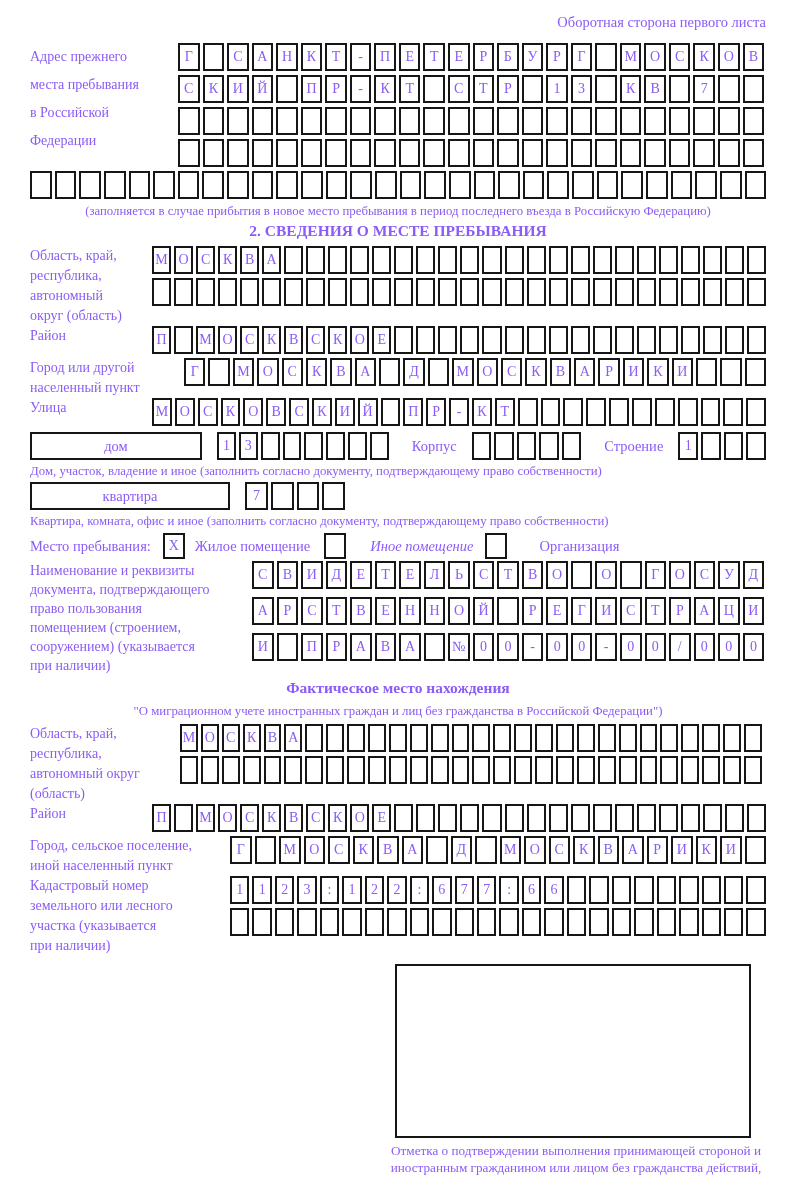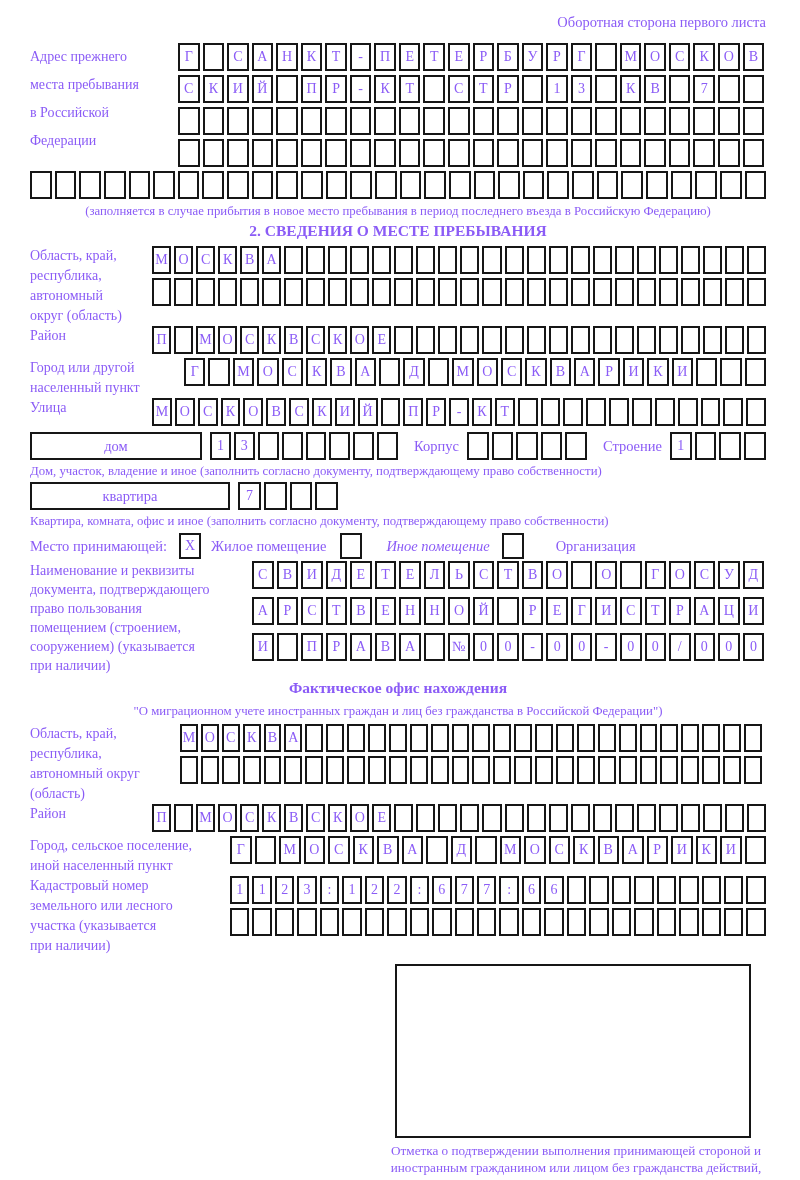--- a/index.html
+++ b/index.html
@@ -29,21 +29,21 @@
   .w-s28{width:614px;}
   .w-g24{width:582px;}
   .w-s21{width:512px;}
   .w-f28{width:582px;}
   .w-f22{width:536px;}
   .w-f24{width:536px;}
   .note{text-align:center;font-size:12.8px;line-height:16px;margin:1px 0 3px;}
   .h1{text-align:center;font-weight:bold;font-size:15.5px;margin:2px 0 6px;}
   .wide-box{border:2px solid #161616;height:24px;box-sizing:content-box;flex:none;
     display:flex;align-items:center;justify-content:center;font-size:14.5px;background:#fff;}
-  .dom-row,.kv-row{display:flex;align-items:center;gap:8px;margin:2px 0 3px;font-size:14.5px;}
+  .dom-row,.kv-row{display:flex;align-items:center;gap:15px;margin:2px 0 3px;font-size:14.5px;}
   .inline-lbl{flex:none;margin-left:8px;}
   .mesto-row{display:flex;align-items:center;font-size:14.5px;margin:4px 0 2px;}
   .chk{width:18px;height:22px;border:2px solid #161616;flex:none;
     display:flex;align-items:center;justify-content:center;font-size:14px;}
   .mesto-note{font-size:12.8px;margin:2px 0 4px 180px;width:320px;text-align:center;}
   .svid-rows .boxrow{margin-bottom:8px;}
   .fact-note{text-align:center;font-size:12.8px;line-height:17px;}
   .stamp{margin:8px 0 0 365px;width:352px;height:170px;border:2px solid #161616;background:#fff;}
   .stamp-cap{margin:4px 0 0 340px;width:412px;text-align:center;font-size:13.2px;line-height:17px;}
 </style>
@@ -404,21 +404,21 @@
     <div class="boxrow" style="width:100px;margin-bottom:0;">
         <span class="cb">7</span>
         <span class="cb"></span>
         <span class="cb"></span>
         <span class="cb"></span>
       </div>
   </div>
   <div class="note" style="text-align:left;">Квартира, комната, офис и иное (заполнить согласно документу, подтверждающему право собственности)</div>
 
   <div class="mesto-row">
-    <span style="margin-right:12px;">Место принимающей:</span>
+    <span style="margin-right:12px;">Место пребывания:</span>
     <span class="chk" style="margin-right:10px;">X</span>
     <span style="margin-right:14px;">Жилое помещение</span>
     <span class="chk" style="margin-right:24px;"></span>
     <span style="margin-right:12px;font-style:italic;">Иное помещение</span>
     <span class="chk" style="margin-right:32px;"></span>
     <span>Организация</span>
   </div>
 
   <div class="frow">
     <div class="lbl lw222" style="line-height:19px;">Наименование и реквизиты
@@ -493,21 +493,21 @@
           <span class="cb">0</span>
           <span class="cb">0</span>
           <span class="cb">/</span>
           <span class="cb">0</span>
           <span class="cb">0</span>
           <span class="cb">0</span>
         </div>
     </div>
   </div>
 
-  <div class="h1" style="margin-top:4px;">Фактическое офис нахождения</div>
+  <div class="h1" style="margin-top:4px;">Фактическое место нахождения</div>
   <div class="fact-note" style="margin-bottom:4px;">"О миграционном учете иностранных граждан и лиц без гражданства в Российской Федерации")</div>
 
   <div class="frow">
     <div class="lbl lw150">Область, край,
 республика,
 автономный округ
 (область)</div>
     <div class="rstack">
       <div class="boxrow w-f28">
           <span class="cb">М</span>

